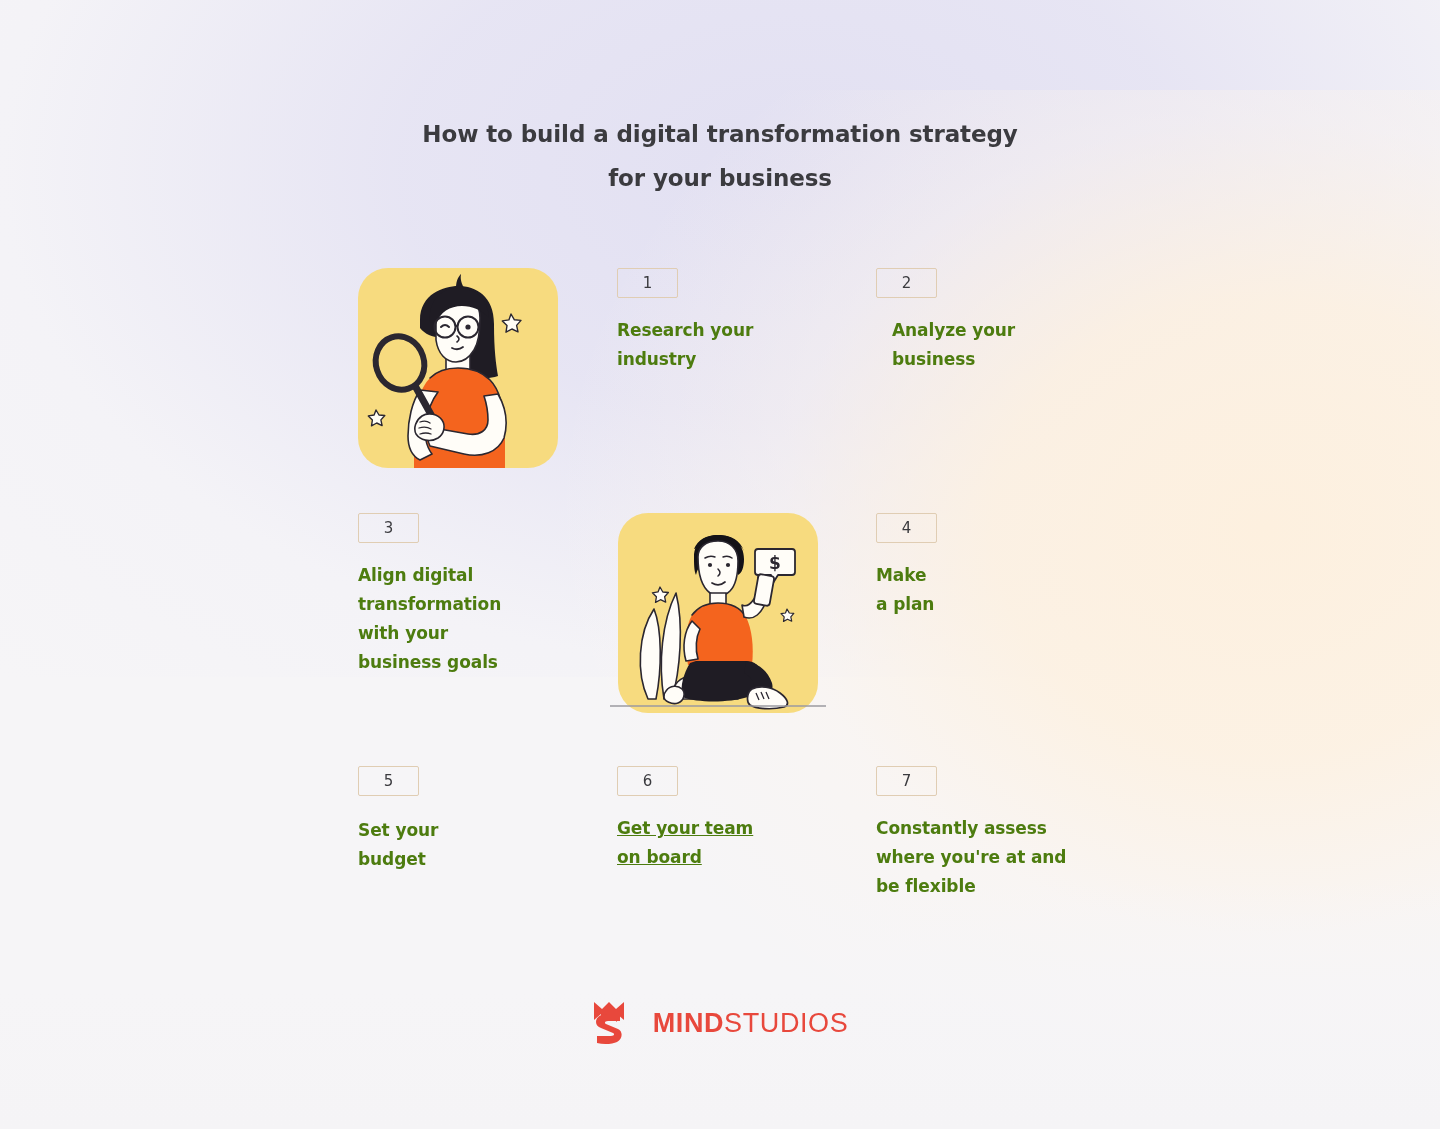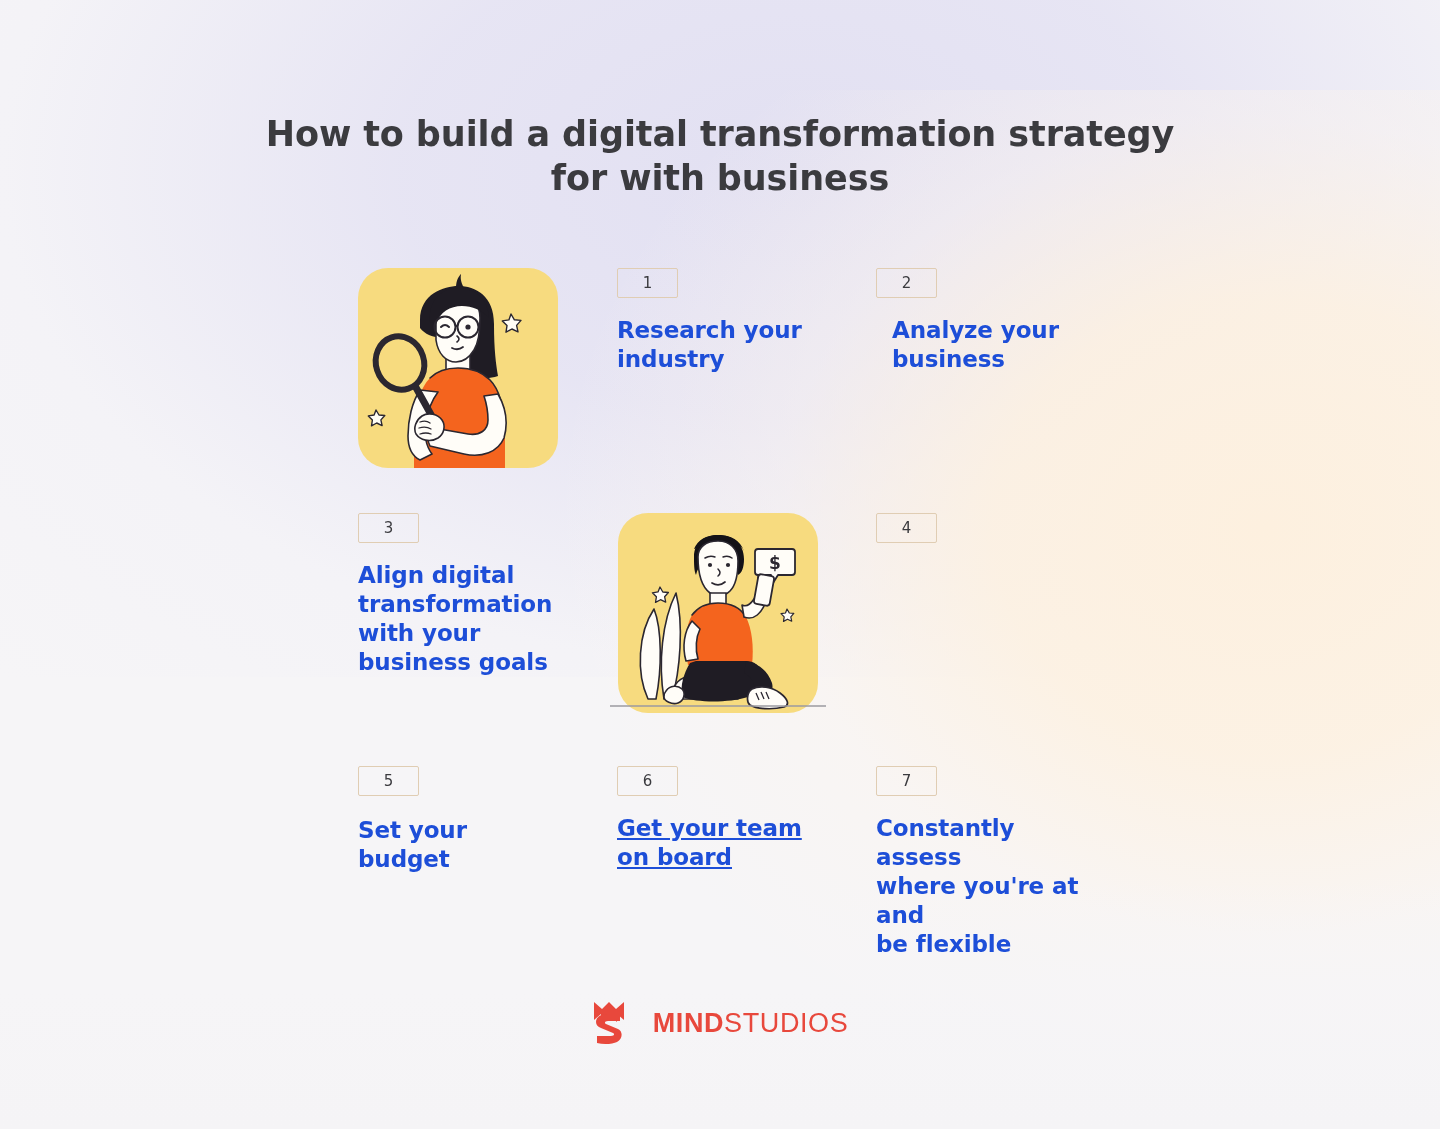--- a/index.html
+++ b/index.html
@@ -63,21 +63,21 @@
     height: 1129px;
   }
 
   
   .title {
     position: absolute;
     left: 0;
     right: 0;
     top: 112px;
     text-align: center;
-    font-size: 35px;
+    font-size: 23px;
     line-height: 44px;
     font-weight: 700;
     color: #3b3b3f;
     letter-spacing: -0.1px;
   }
   .title .line { display: block; }
 
   
   .grid {
     position: absolute;
@@ -101,24 +101,24 @@
     display: flex;
     align-items: center;
     justify-content: center;
     font-size: 15px;
     font-weight: 500;
     color: #3b3b3f;
     background: transparent;
   }
   .step-text {
     margin-top: 18px;
-    font-size: 23px;
+    font-size: 17px;
     line-height: 29px;
     font-weight: 700;
-    color: #1d4ed8;
+    color: #4d7c0f;
     max-width: 230px;
     letter-spacing: -0.1px;
   }
 
   
   .illus-card {
     position: relative;
     width: 200px;
     height: 200px;
     background: #f7db7f;
@@ -162,21 +162,21 @@
 
 <div class="bg-base"></div>
 <div class="bg-lavender"></div>
 <div class="bg-cream"></div>
 <div class="bg-whitebottom"></div>
 
 <div class="page">
 
   <h1 class="title">
     <span class="line">How to build a digital transformation strategy</span>
-    <span class="line">for with business</span>
+    <span class="line">for your business</span>
   </h1>
 
   <div class="grid">
 
     <div class="cell">
       <div class="illus-card card1">
         <svg class="illus-svg" viewBox="0 0 200 200">
           <defs>
             <clipPath id="clipCard1">
                 <rect x="0" y="0" width="200" height="200" rx="30" ry="30"></rect>
@@ -336,20 +336,22 @@
           </g>
 
           <line x1="-8" y1="193" x2="208" y2="193" stroke="#9b9aa0" stroke-width="1.4"></line>
         </svg>
       </div>
     </div>
 
     <div class="cell">
       <div>
         <div class="badge">4</div>
+        <div class="step-text" style="white-space: pre-line;">Make
+a plan</div>
       </div>
     </div>
 
     <div class="cell">
       <div>
         <div class="badge">5</div>
         <div class="step-text" style="white-space: pre-line; margin-top: 20px;">Set your
 budget</div>
       </div>
     </div>

